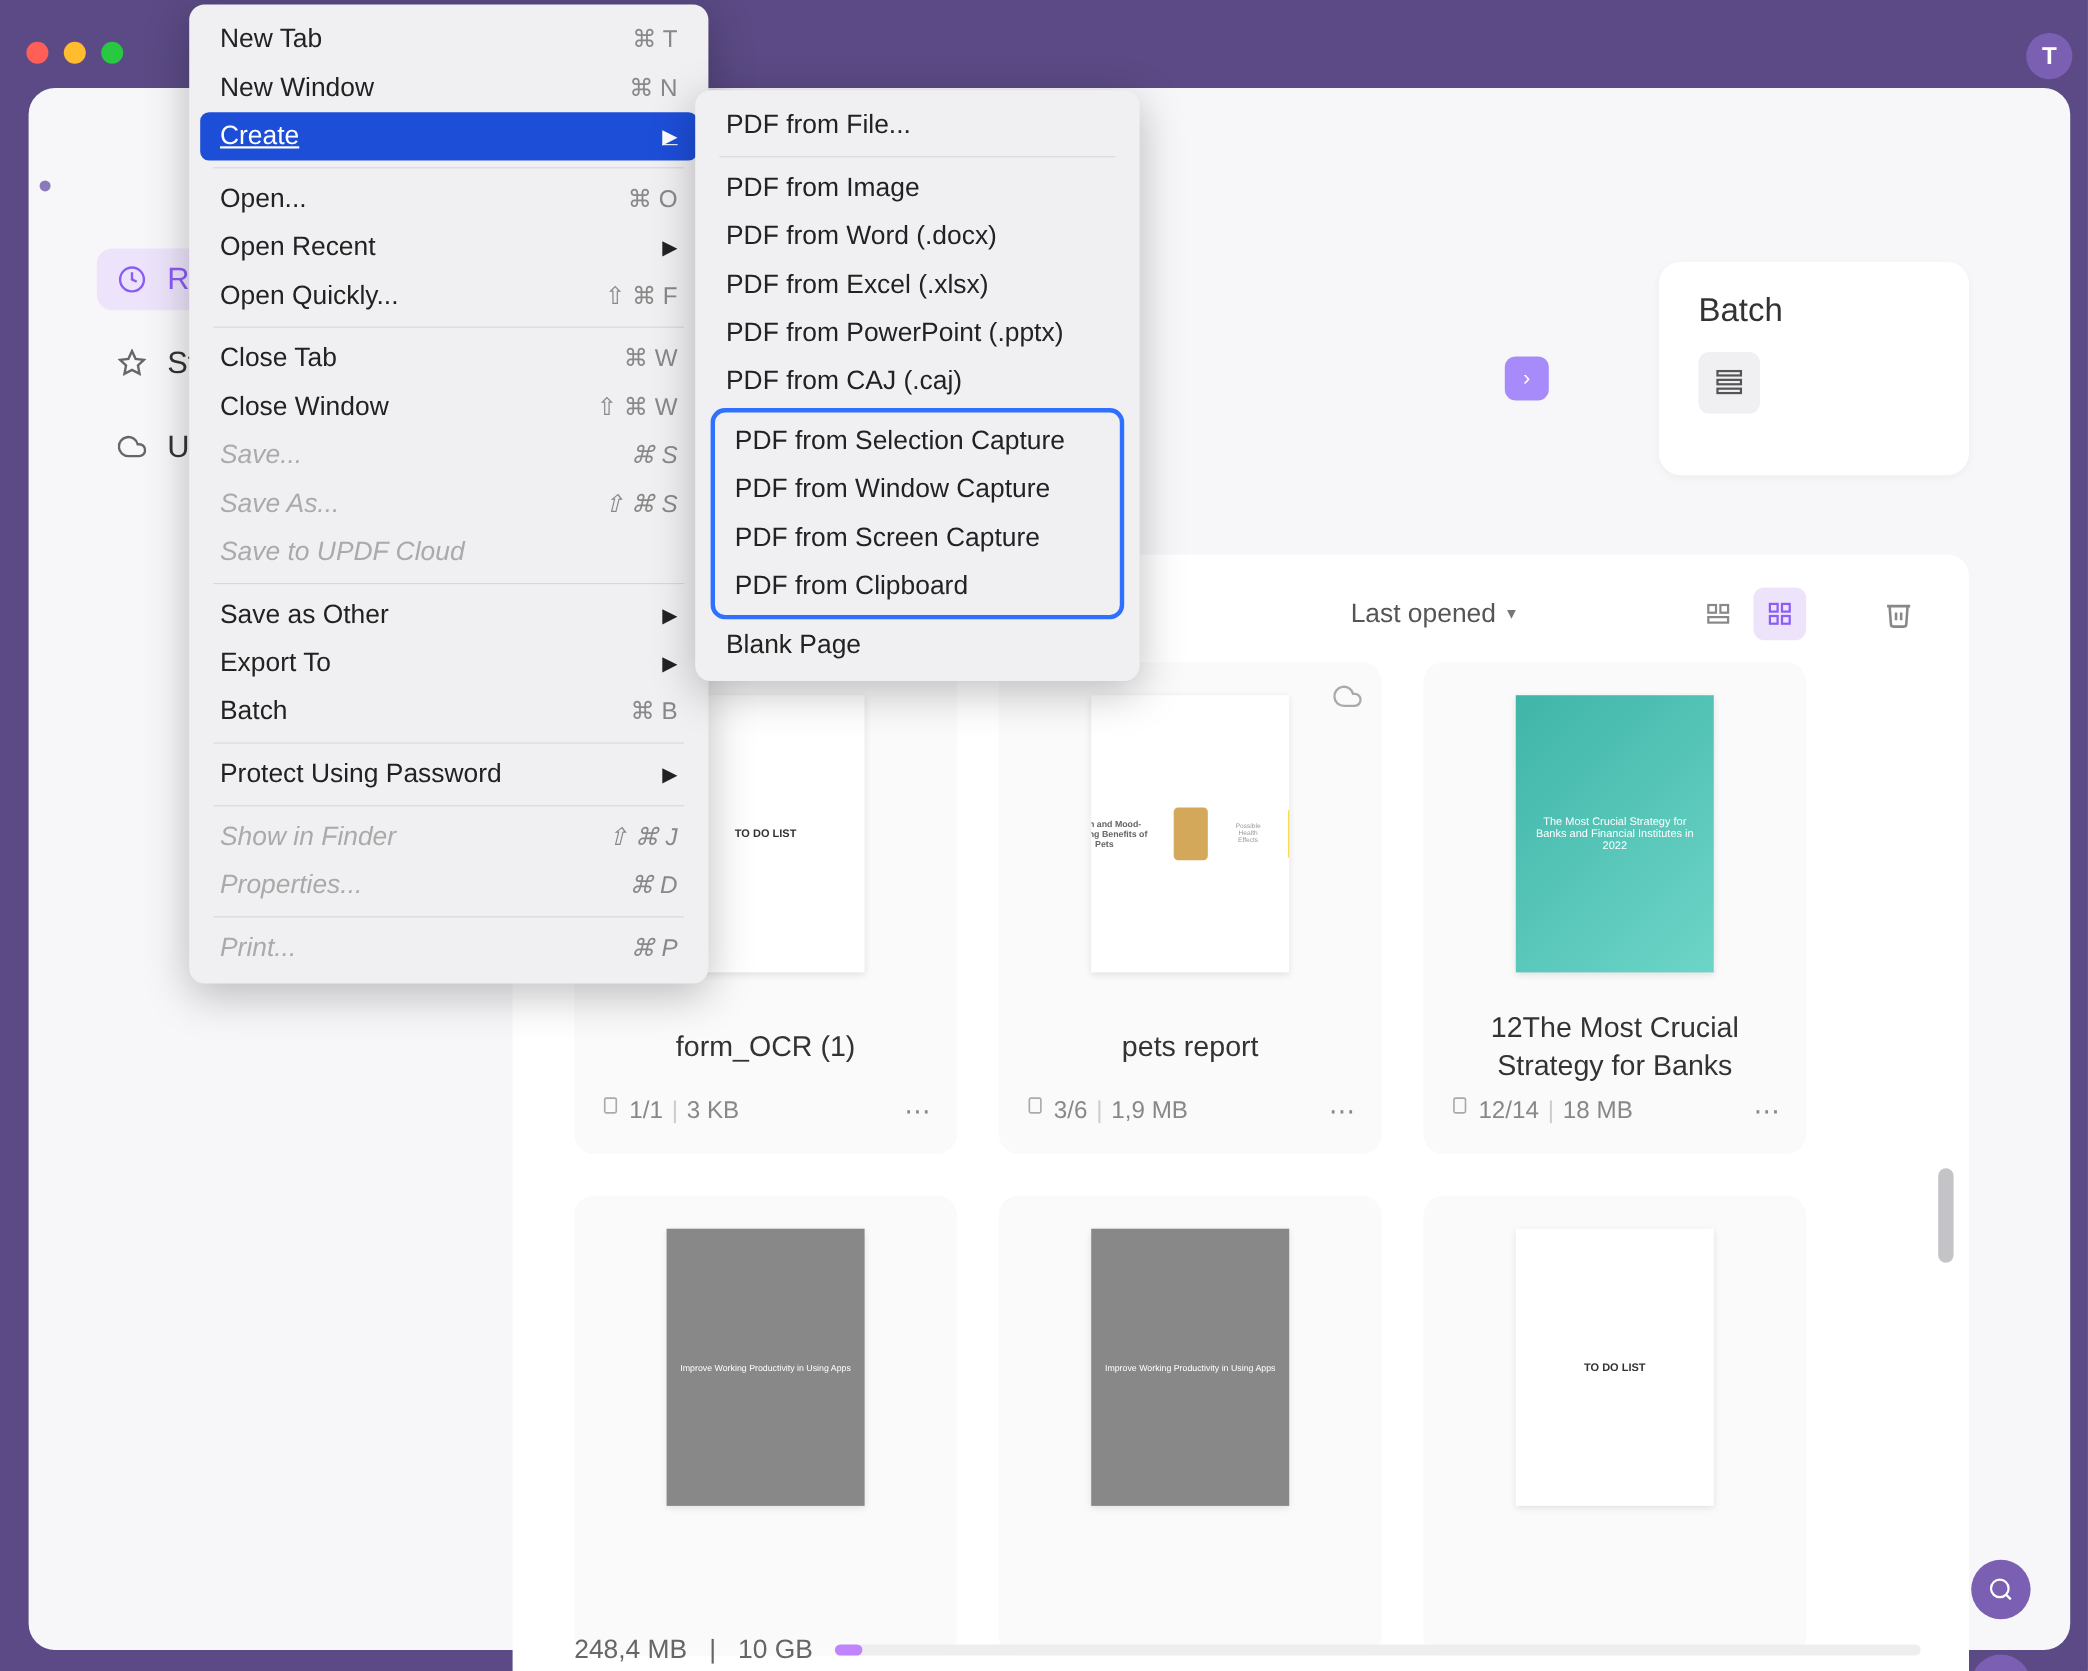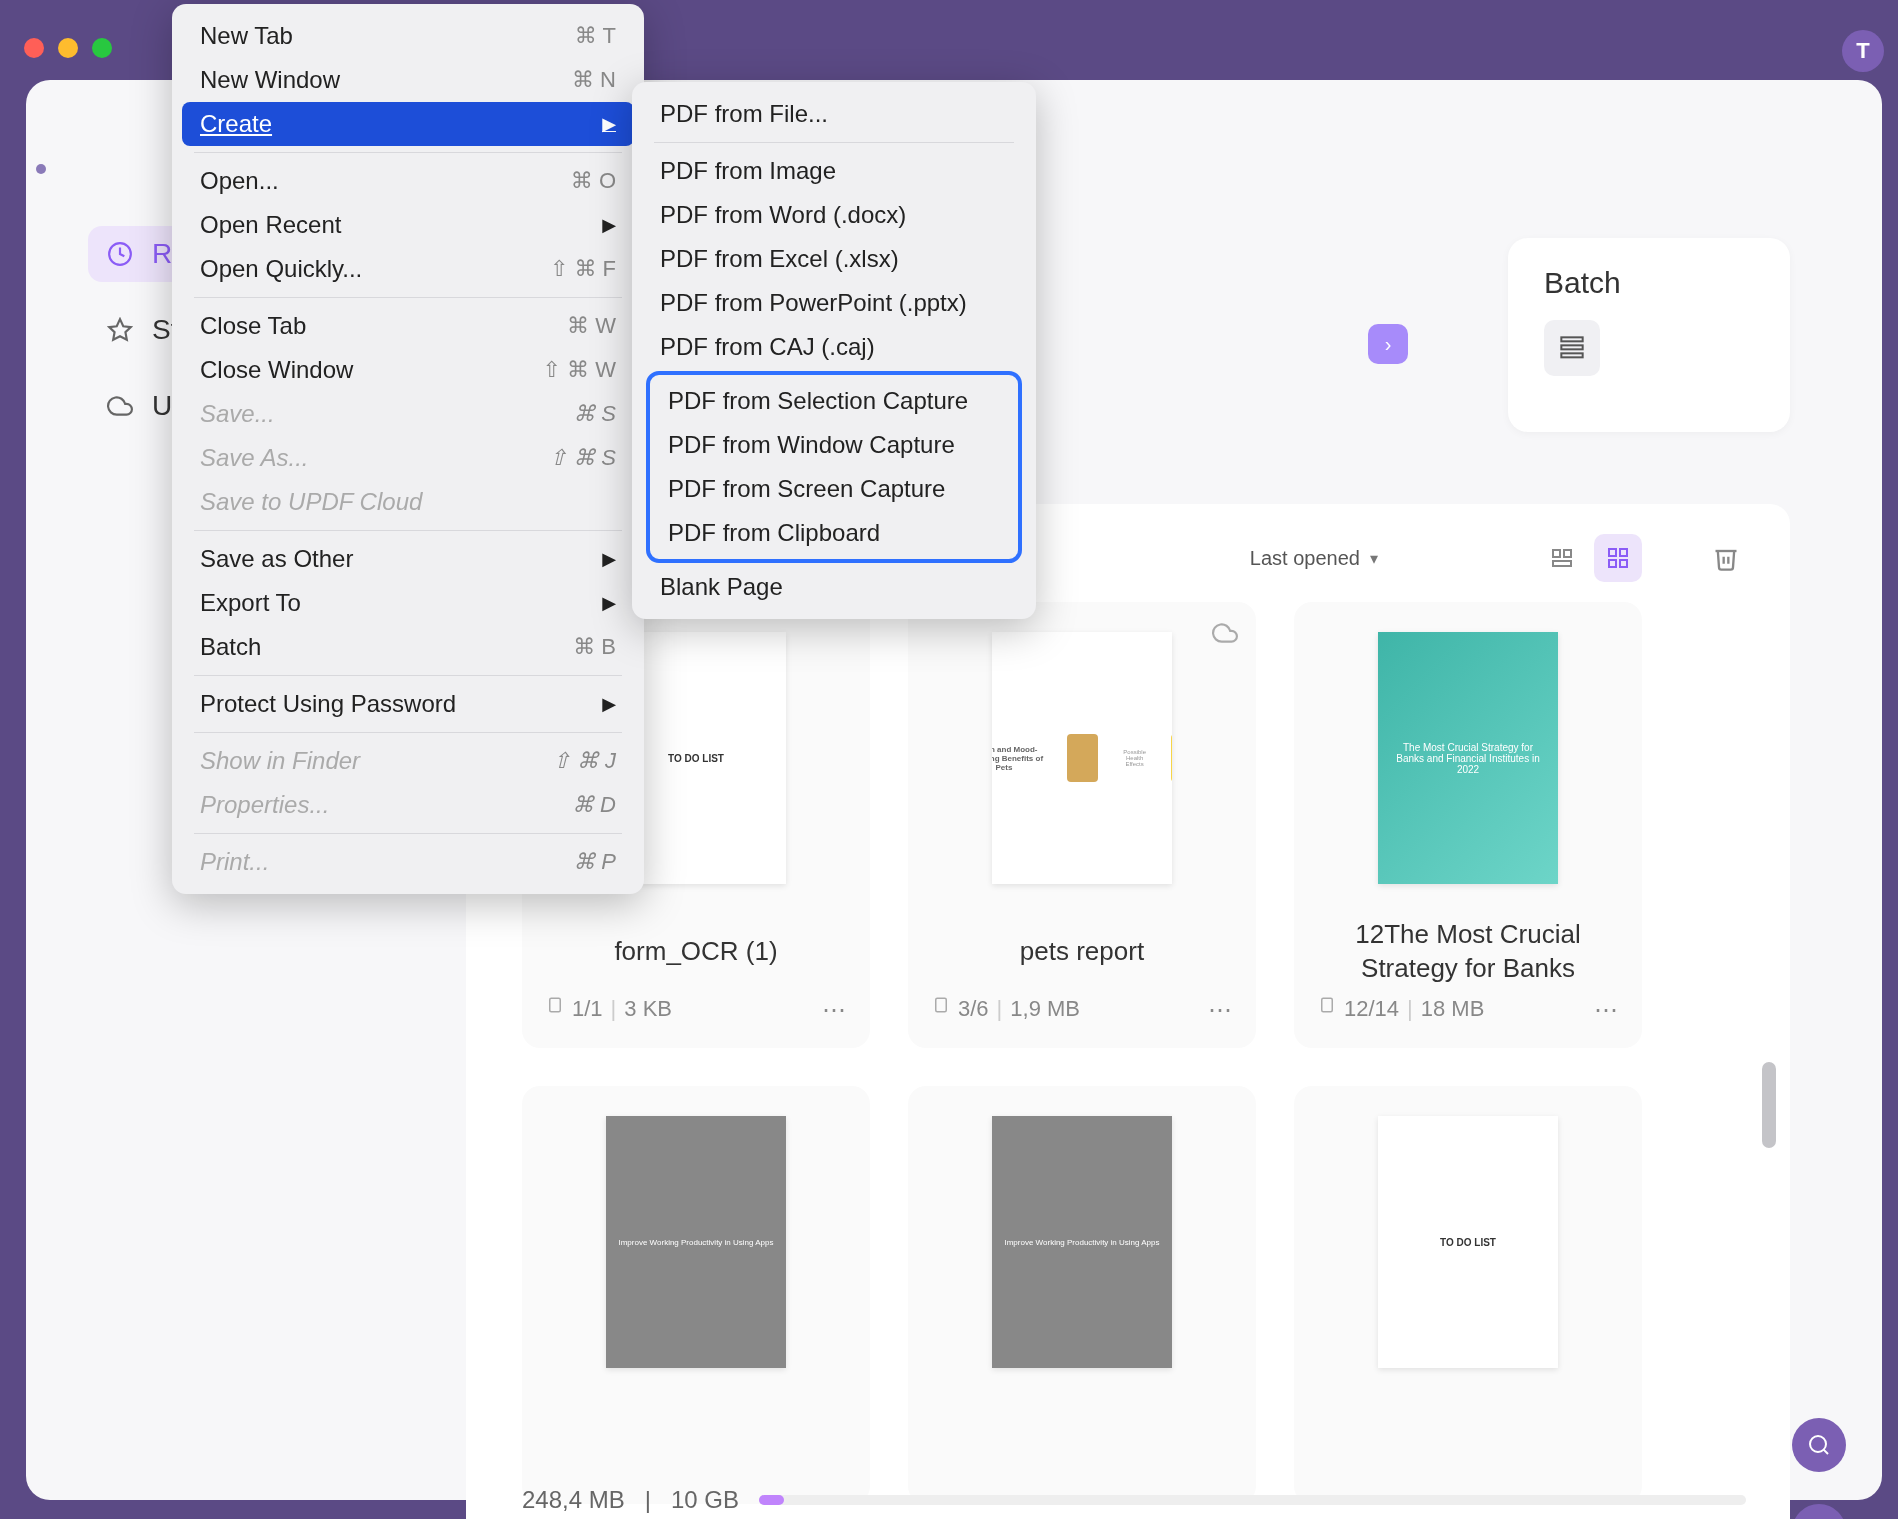--- a/index.html
+++ b/index.html
@@ -27,21 +27,21 @@
 .action-card { position: absolute; background: white; border-radius: 20px; padding: 28px 36px; box-shadow: 0 2px 8px rgba(0,0,0,0.04); display: flex; flex-direction: column; gap: 20px; }
 .action-card.batch { top: 158px; left: 1482px; width: 282px; height: 194px; }
 .action-title { font-size: 30px; font-weight: 500; color: #333; }
 .action-icon-box { width: 56px; height: 56px; background: #f0f0f3; border-radius: 10px; display: flex; align-items: center; justify-content: center; }
 
 .arrow-badge { position: absolute; top: 244px; left: 1342px; width: 40px; height: 40px; background: #a78bfa; border-radius: 10px; display: flex; align-items: center; justify-content: center; color: white; font-size: 20px; }
 
 .file-area { position: absolute; top: 424px; left: 440px; width: 1324px; height: 1050px; background: white; border-radius: 20px; }
 
 .file-toolbar { display: flex; align-items: center; padding: 30px 40px 20px; }
-.sort-label { font-size: 20px; color: #555; margin-left: auto; margin-right: 10px; }
+.sort-label { font-size: 24px; color: #555; margin-left: auto; margin-right: 10px; }
 .sort-caret { font-size: 16px; color: #777; margin-right: 160px; }
 .view-toggle { display: flex; gap: 8px; margin-right: 60px; }
 .view-btn { width: 48px; height: 48px; border-radius: 10px; display: flex; align-items: center; justify-content: center; cursor: pointer; }
 .view-btn.active { background: #ede4fb; }
 .trash-btn { width: 48px; height: 48px; display: flex; align-items: center; justify-content: center; cursor: pointer; }
 
 .file-grid { display: grid; grid-template-columns: repeat(3, 348px); gap: 38px; padding: 0 56px; }
 .file-card { background: #fafafa; border-radius: 18px; padding: 30px 24px 24px; position: relative; }
 .cloud-icon { position: absolute; top: 18px; right: 18px; color: #aaa; }
 .thumb { width: 180px; height: 252px; margin: 0 auto 34px; background: white; box-shadow: 0 2px 6px rgba(0,0,0,0.1); display: flex; align-items: center; justify-content: center; font-size: 9px; color: #666; text-align: center; padding: 8px; overflow: hidden; }

